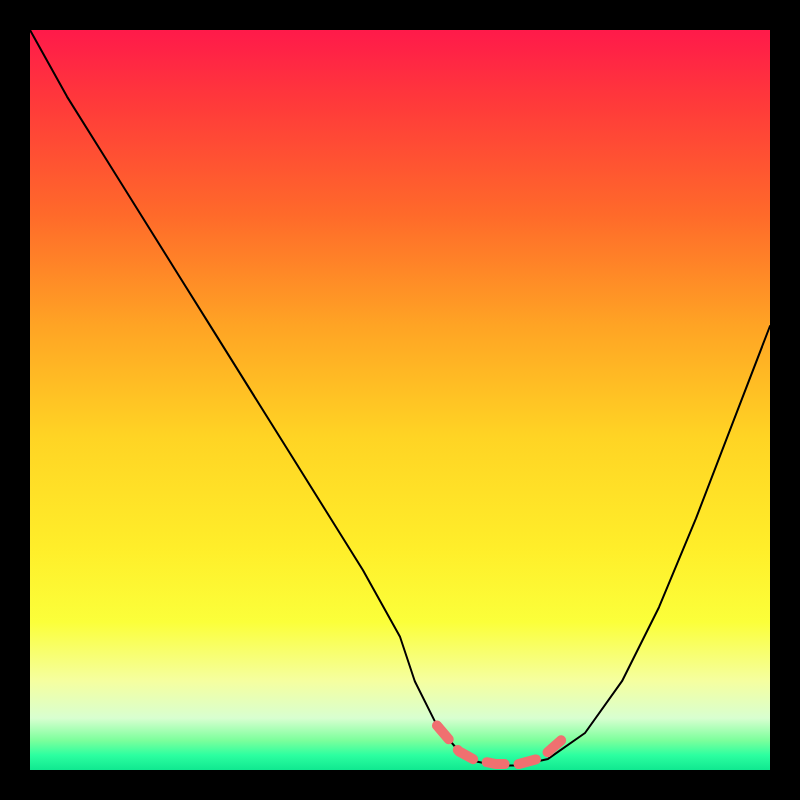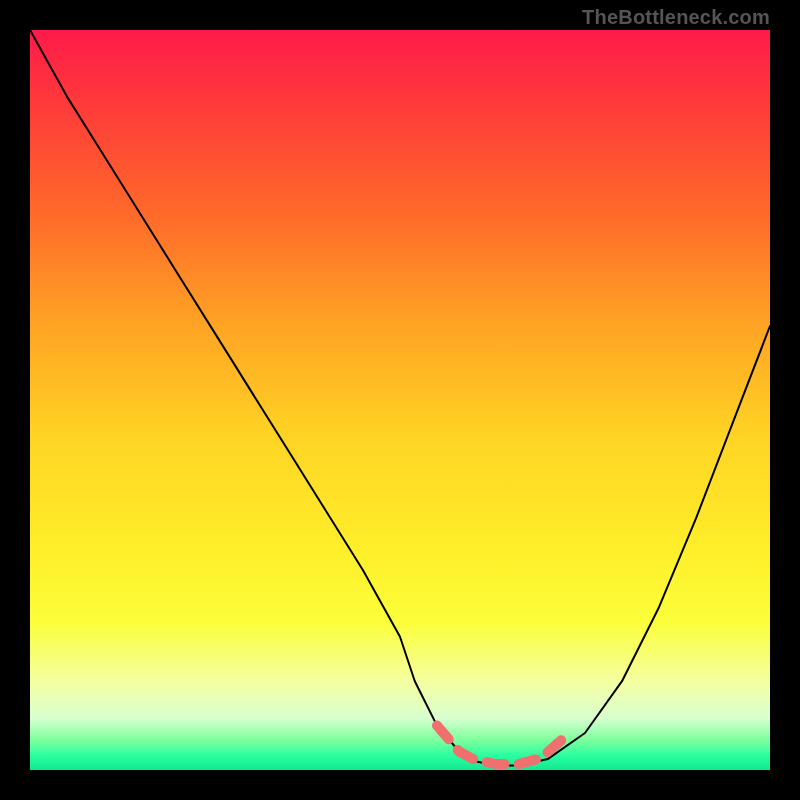--- a/index.html
+++ b/index.html
@@ -70,21 +70,20 @@
     stroke-linecap: round;
     stroke-linejoin: round;
     stroke-dasharray: 18 14;
   }
 </style>
 </head>
 <body>
 
 <div class="frame">
 
-  <div class="watermark">TheBottleneck.com</div>
 
   <div class="plot-area">
     <svg class="curve" viewBox="0 0 740 740" preserveAspectRatio="none">
       <path id="main-curve" class="curve-path" d="M0.0 0.0 L37.0 66.6 L74.0 125.8 L111.0 185.0 L148.0 244.2 L185.0 303.4 L222.0 362.6 L259.0 421.8 L296.0 481.0 L333.0 540.2 L370.0 606.8 L384.8 651.2 L407.0 695.6 L429.2 721.5 L444.0 731.1 L466.2 735.6 L488.4 735.6 L518.0 728.9 L555.0 703.0 L592.0 651.2 L629.0 577.2 L666.0 488.4 L703.0 392.2 L740.0 296.0"></path>
       <path id="marker-curve" class="dash-path" d="M407.0 695.6 L429.2 721.5 L444.0 729.6 L466.2 734.1 L488.4 734.1 L510.6 728.2 L532.8 708.9"></path>
     </svg>
   </div>
 
 </div>
 

